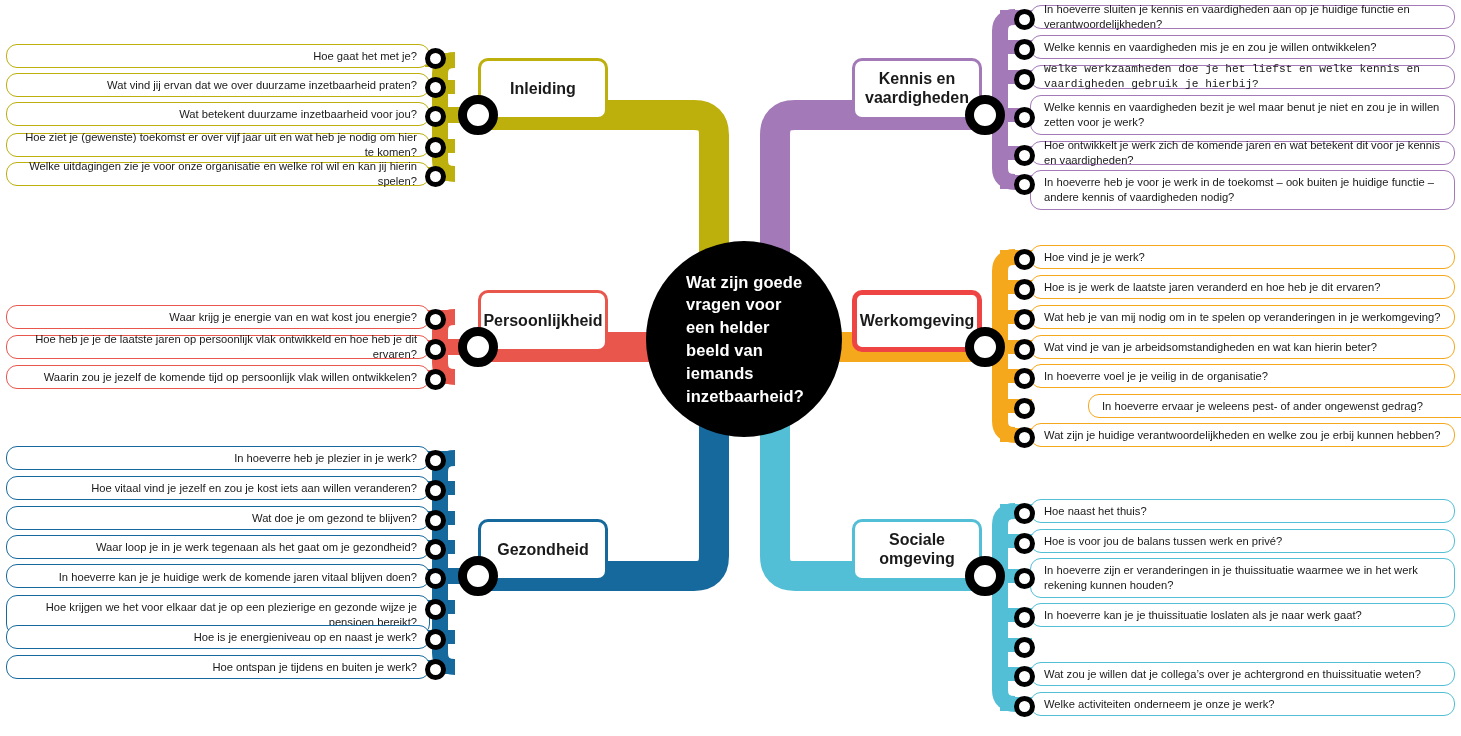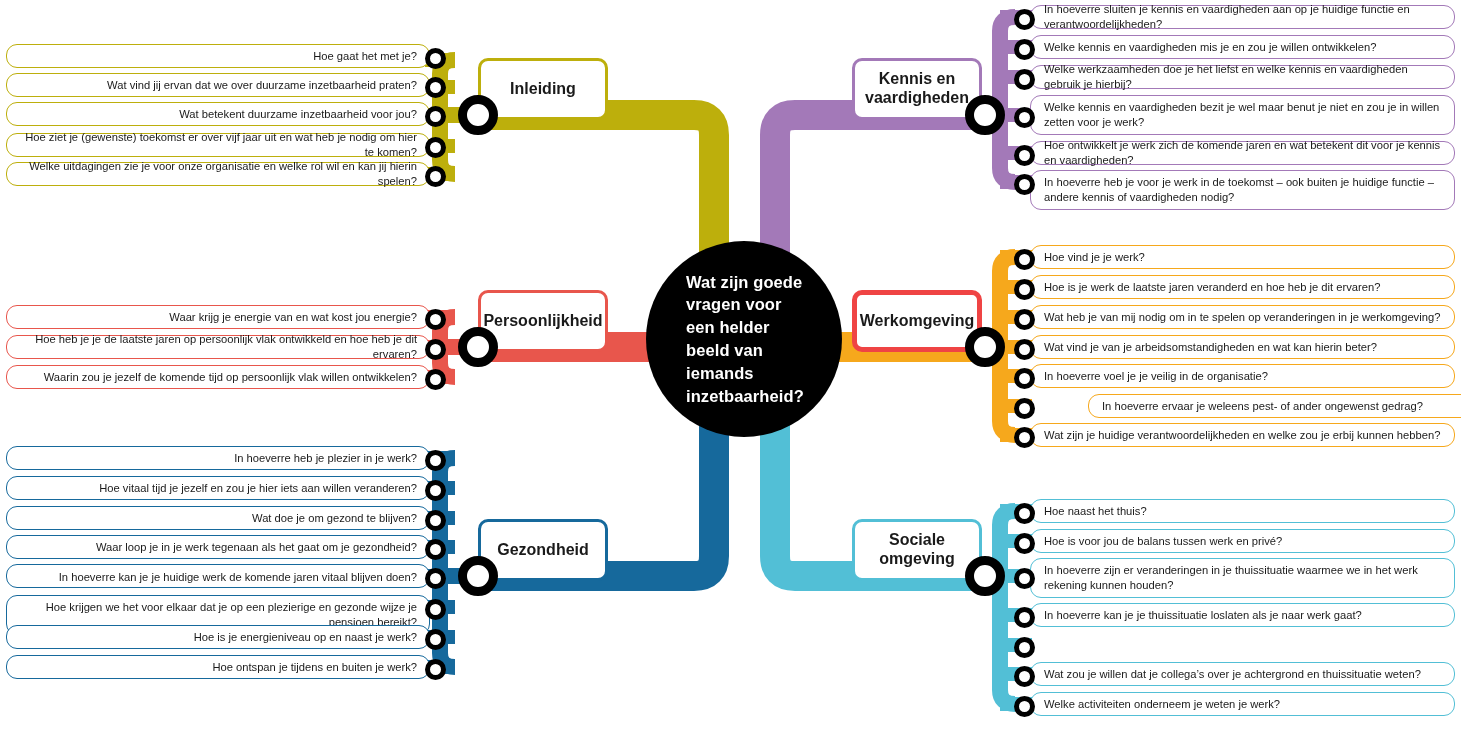--- a/index.html
+++ b/index.html
@@ -180,21 +180,21 @@
     <span>Hoe heb je je de laatste jaren op persoonlijk vlak ontwikkeld en hoe heb je dit ervaren?</span>
     </div>
   <div class="pill p-red right-al" style="left:6px;top:365px;width:424px;height:24px;">
     <span>Waarin zou je jezelf de komende tijd op persoonlijk vlak willen ontwikkelen?</span>
     </div>
 
   <div class="pill p-blue right-al" style="left:6px;top:446px;width:424px;height:24px;">
     <span>In hoeverre heb je plezier in je werk?</span>
     </div>
   <div class="pill p-blue right-al" style="left:6px;top:476px;width:424px;height:24px;">
-    <span>Hoe vitaal tijd je jezelf en zou je hier iets aan willen veranderen?</span>
+    <span>Hoe vitaal vind je jezelf en zou je kost iets aan willen veranderen?</span>
     </div>
   <div class="pill p-blue right-al" style="left:6px;top:506px;width:424px;height:24px;">
     <span>Wat doe je om gezond te blijven?</span>
     </div>
   <div class="pill p-blue right-al" style="left:6px;top:535px;width:424px;height:24px;">
     <span>Waar loop je in je werk tegenaan als het gaat om je gezondheid?</span>
     </div>
   <div class="pill p-blue right-al" style="left:6px;top:564px;width:424px;height:24px;align-items:flex-end;">
     <span>In hoeverre kan je je huidige werk de komende jaren vitaal blijven doen?</span>
     </div>
@@ -207,21 +207,21 @@
   <div class="pill p-blue right-al" style="left:6px;top:655px;width:424px;height:24px;">
     <span>Hoe ontspan je tijdens en buiten je werk?</span>
     </div>
 
   <div class="pill p-purple left-al" style="left:1030px;top:5px;width:425px;height:24px;">
     <span>In hoeverre sluiten je kennis en vaardigheden aan op je huidige functie en verantwoordelijkheden?</span>
     </div>
   <div class="pill p-purple left-al" style="left:1030px;top:35px;width:425px;height:24px;">
     <span>Welke kennis en vaardigheden mis je en zou je willen ontwikkelen?</span>
     </div>
-  <div class="pill p-purple left-al" style="left:1030px;top:65px;width:425px;height:24px;">
+  <div class="pill p-purple left-al" style="left:1030px;top:65px;width:425px;height:24px;font-family:Liberation Mono, monospace;">
     <span>Welke werkzaamheden doe je het liefst en welke kennis en vaardigheden gebruik je hierbij?</span>
     </div>
   <div class="pill p-purple left-al" style="left:1030px;top:95px;width:425px;height:40px;">
     <span>Welke kennis en vaardigheden bezit je wel maar benut je niet en zou je in willen zetten voor je werk?</span>
     </div>
   <div class="pill p-purple left-al" style="left:1030px;top:141px;width:425px;height:24px;">
     <span>Hoe ontwikkelt je werk zich de komende jaren en wat betekent dit voor je kennis en vaardigheden?</span>
     </div>
   <div class="pill p-purple left-al" style="left:1030px;top:170px;width:425px;height:40px;">
     <span>In hoeverre heb je voor je werk in de toekomst – ook buiten je huidige functie – andere kennis of vaardigheden nodig?</span>
@@ -258,21 +258,21 @@
   <div class="pill p-cyan left-al" style="left:1030px;top:558px;width:425px;height:40px;">
     <span>In hoeverre zijn er veranderingen in je thuissituatie waarmee we in het werk rekening kunnen houden?</span>
     </div>
   <div class="pill p-cyan left-al" style="left:1030px;top:603px;width:425px;height:24px;">
     <span>In hoeverre kan je je thuissituatie loslaten als je naar werk gaat?</span>
     </div>
   <div class="pill p-cyan left-al" style="left:1030px;top:662px;width:425px;height:24px;">
     <span>Wat zou je willen dat je collega’s over je achtergrond en thuissituatie weten?</span>
     </div>
   <div class="pill p-cyan left-al" style="left:1030px;top:692px;width:425px;height:24px;">
-    <span>Welke activiteiten onderneem je weten je werk?</span>
+    <span>Welke activiteiten onderneem je onze je werk?</span>
     </div>
 
   <div class="hub" style="left:458px;top:95px;width:40px;height:40px;"></div>
   <div class="hub" style="left:458px;top:327px;width:40px;height:40px;"></div>
   <div class="hub" style="left:458px;top:556px;width:40px;height:40px;"></div>
   <div class="hub" style="left:965px;top:95px;width:40px;height:40px;"></div>
   <div class="hub" style="left:965px;top:327px;width:40px;height:40px;"></div>
   <div class="hub" style="left:965px;top:556px;width:40px;height:40px;"></div>
 
   <div class="donut" style="left:425px;top:48px;width:21px;height:21px;"></div>

